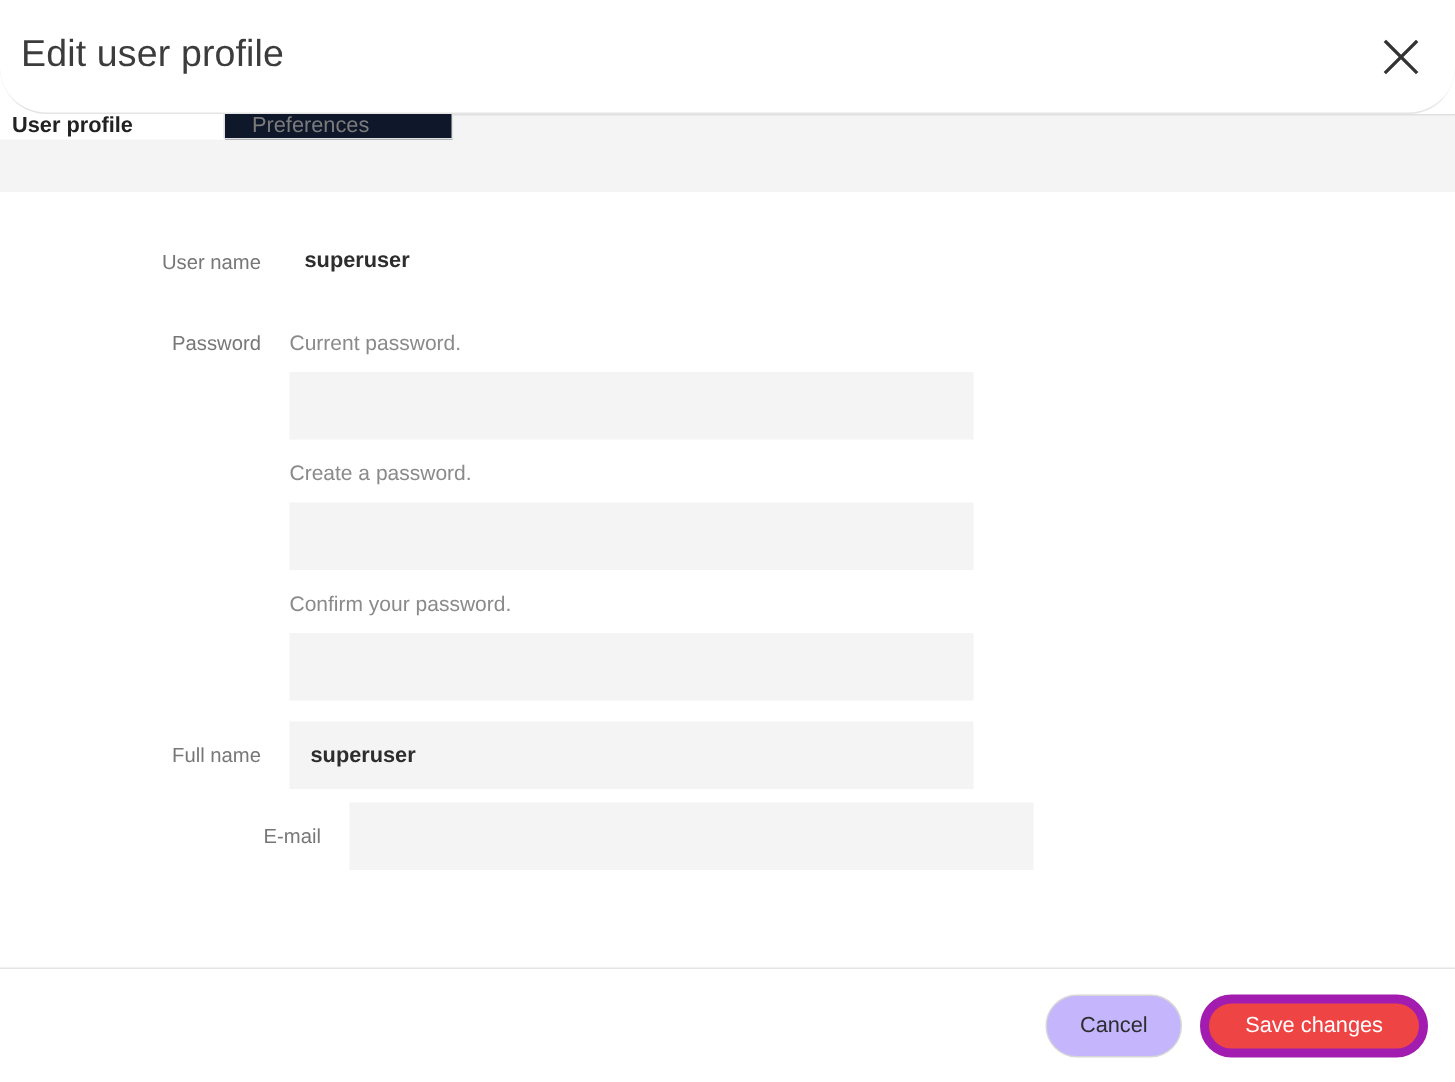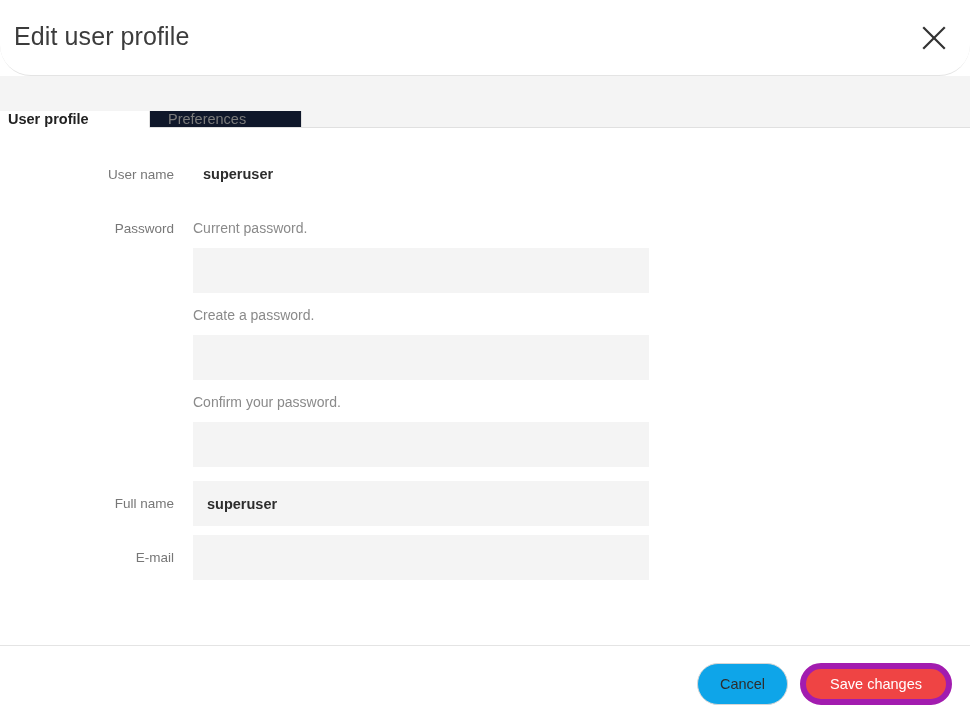--- a/index.html
+++ b/index.html
@@ -58,21 +58,21 @@
     border: none;
   }
   .close-button svg { display: block; }
 
   
   .tab-bar {
     position: relative;
     height: 52px;
     flex: 0 0 52px;
     display: flex;
-    align-items: flex-end;
+    align-items: flex-start;
     background: #f4f4f4;
   }
 
   .tab-filler {
     flex: 1 1 auto;
     background: #f4f4f4;
     border-bottom: 1px solid #e0e0e0;
   }
 
   .tab {
@@ -163,21 +163,21 @@
   }
   .text-input::placeholder { color: #a6a6a6; font-weight: normal; }
 
   .field-gap { height: 12px; }
 
   .row-password .form-label { padding-top: 1px; }
   .row-password { margin-bottom: 14px; }
 
   .row-fullname { margin-bottom: 9px; align-items: center; }
   .row-fullname .form-label { line-height: 45px; }
-  .row-email { align-items: flex-start; }
+  .row-email { align-items: flex-start; padding-left: 40px; }
   .row-email .form-label { line-height: 45px; }
 
   
   .dialog-footer {
     flex: 0 0 76px;
     height: 76px;
     border-top: 1px solid #e4e4e4;
     display: flex;
     align-items: center;
     justify-content: flex-end;
@@ -192,21 +192,21 @@
     border-radius: 40px;
     cursor: pointer;
     height: 42px;
     display: inline-flex;
     align-items: center;
     justify-content: center;
     white-space: nowrap;
   }
 
   .btn-cancel {
-    background: #0ea5e9;
+    background: #c4b5fd;
     border: 1px solid #d6d6d6;
     color: #2d2d2d;
     min-width: 82px;
     padding: 0 22px;
   }
 
   .btn-save {
     background: #ef4444;
     border: 6px solid #a21caf;
     color: #ffffff;

